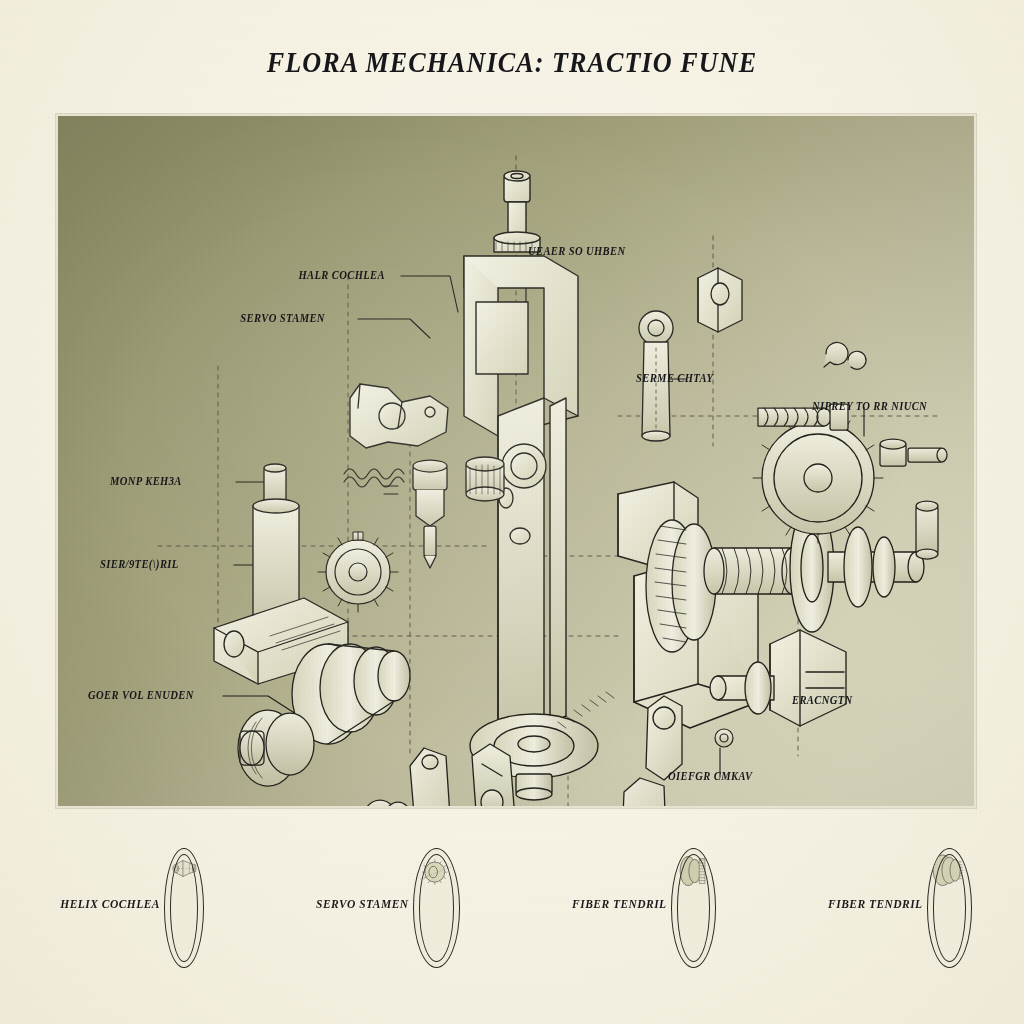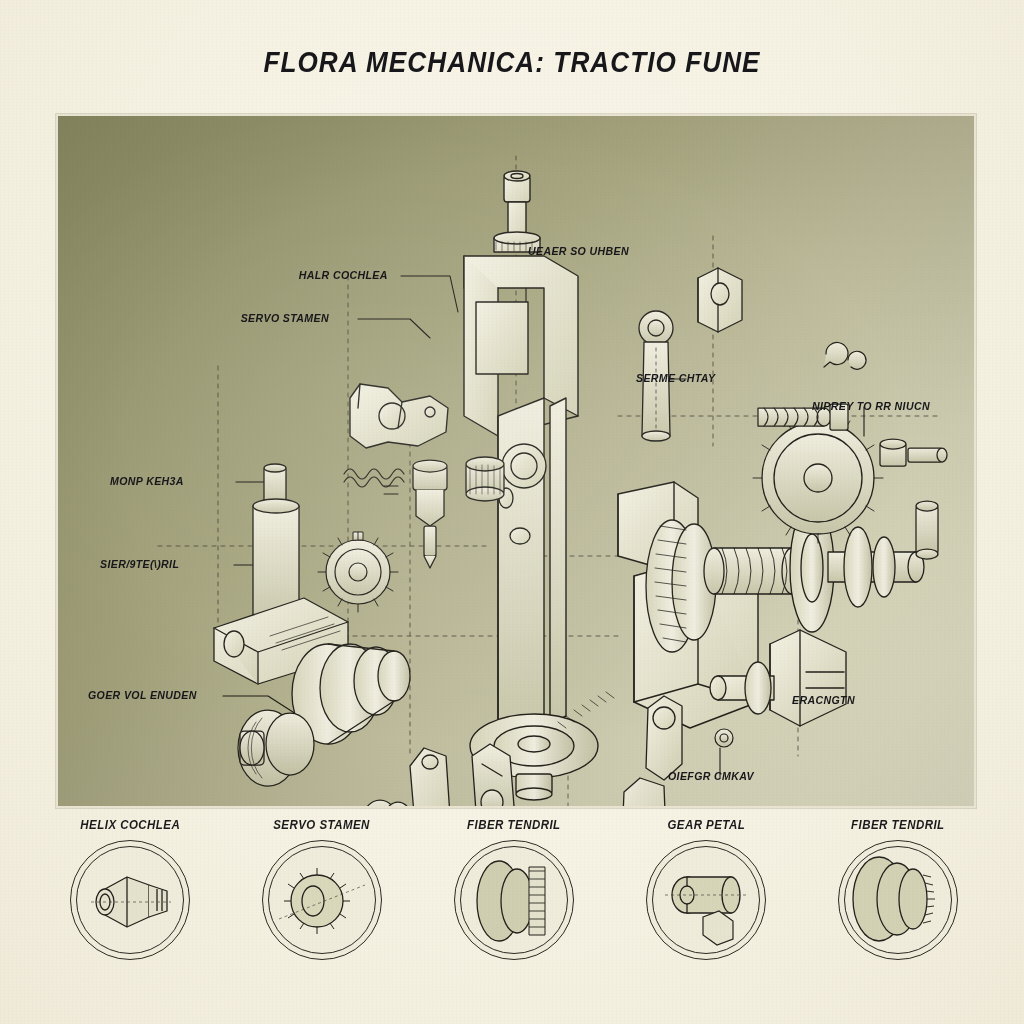--- a/index.html
+++ b/index.html
@@ -14,20 +14,21 @@
     overflow: hidden;
     position: relative;
   }
 
   
   #page {
     position: absolute;
     inset: 0;
     background:
       radial-gradient(ellipse at 50% 40%, #faf7ec 0%, #f5f1e2 62%, #efead8 100%);
+    font-family: Liberation Serif, serif;
   }
 
   
   #grain {
     position: absolute;
     inset: 0;
     pointer-events: none;
     opacity: .30;
     background-image:
       repeating-linear-gradient(0deg, rgba(120,115,90,.05) 0 1px, transparent 1px 3px),
@@ -99,21 +100,21 @@
     left: 56px;
     top: 818px;
     width: 916px;
     height: 180px;
     display: flex;
     justify-content: space-between;
   }
   .thumb {
     width: 148px;
     display: flex;
-    flex-direction: column;
+    flex-direction: row;
     align-items: center;
     text-align: right;
   }
   .thumb .cap {
     font-size: 12.5px;
     font-style: italic;
     font-weight: 700;
     letter-spacing: .5px;
     color: #1a1a1c;
     transform: scaleX(.92);
@@ -548,39 +549,20 @@
             <path d="M74 26 h16 v68 h-16 z"></path>
           </g>
           <g stroke="#22211b" stroke-width=".85" fill="none">
             <path d="M74 30 h16 M74 38 h16 M74 46 h16 M74 54 h16 M74 62 h16
                      M74 70 h16 M74 78 h16 M74 86 h16"></path>
           </g>
         </svg>
       </div>
     </div>
 
-    <div class="thumb">
-      <div class="cap">GEAR PETAL</div>
-      <div class="disc">
-        <svg viewBox="0 0 118 118">
-          <g stroke="#22211b" fill="#d6d5b8" stroke-width="1.3">
-            <ellipse cx="40" cy="54" rx="15" ry="18"></ellipse>
-            <path d="M40 36 h44 v36 h-44 z"></path>
-            <ellipse cx="84" cy="54" rx="9" ry="18"></ellipse>
-            <ellipse cx="40" cy="54" rx="7" ry="9"></ellipse>
-          </g>
-          <g stroke="#22211b" fill="#e6e4cf" stroke-width="1.2">
-            <path d="M56 76 L72 70 L86 80 L86 98 L70 104 L56 94 Z"></path>
-          </g>
-          <g stroke="#3b3a30" stroke-width=".8" stroke-dasharray="3 3" opacity=".8" fill="none">
-            <path d="M18 54 H102"></path>
-          </g>
-        </svg>
-      </div>
-    </div>
 
     <div class="thumb">
       <div class="cap">FIBER TENDRIL</div>
       <div class="disc">
         <svg viewBox="0 0 118 118">
           <g stroke="#22211b" fill="#d2d1b4" stroke-width="1.3">
             <ellipse cx="40" cy="58" rx="26" ry="42"></ellipse>
             <ellipse cx="58" cy="58" rx="20" ry="36"></ellipse>
             <ellipse cx="74" cy="58" rx="14" ry="30"></ellipse>
           </g>

